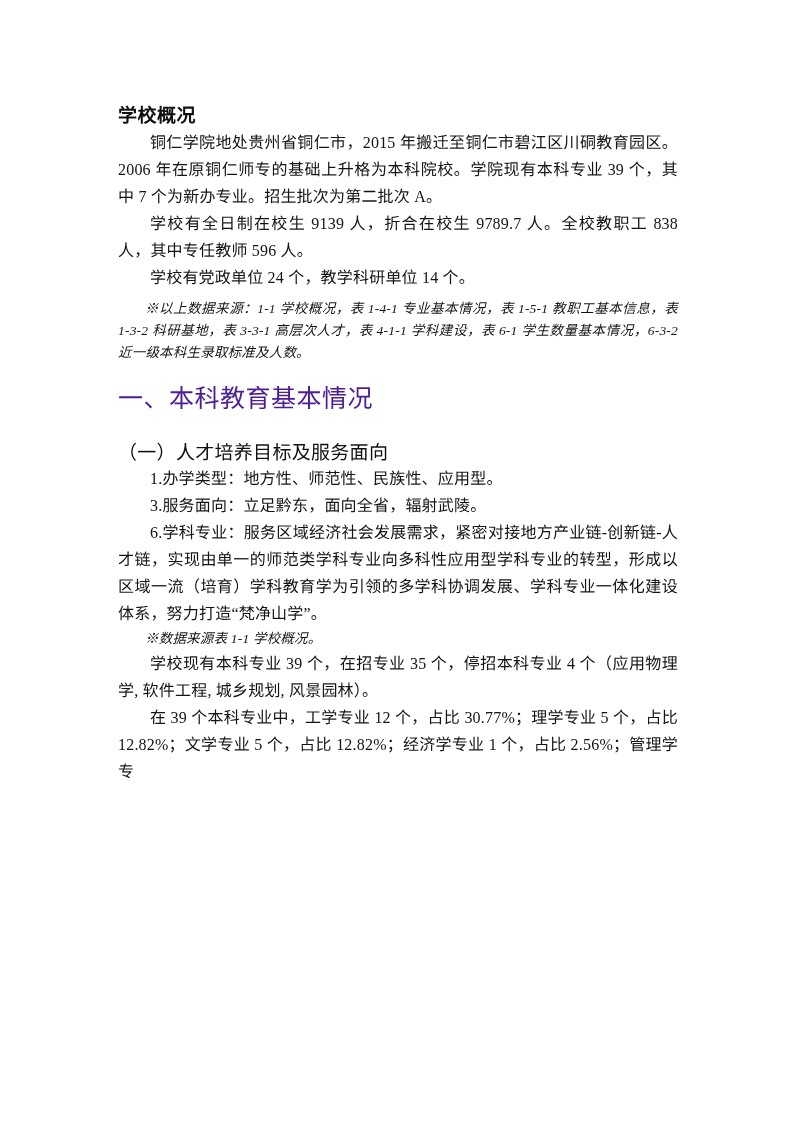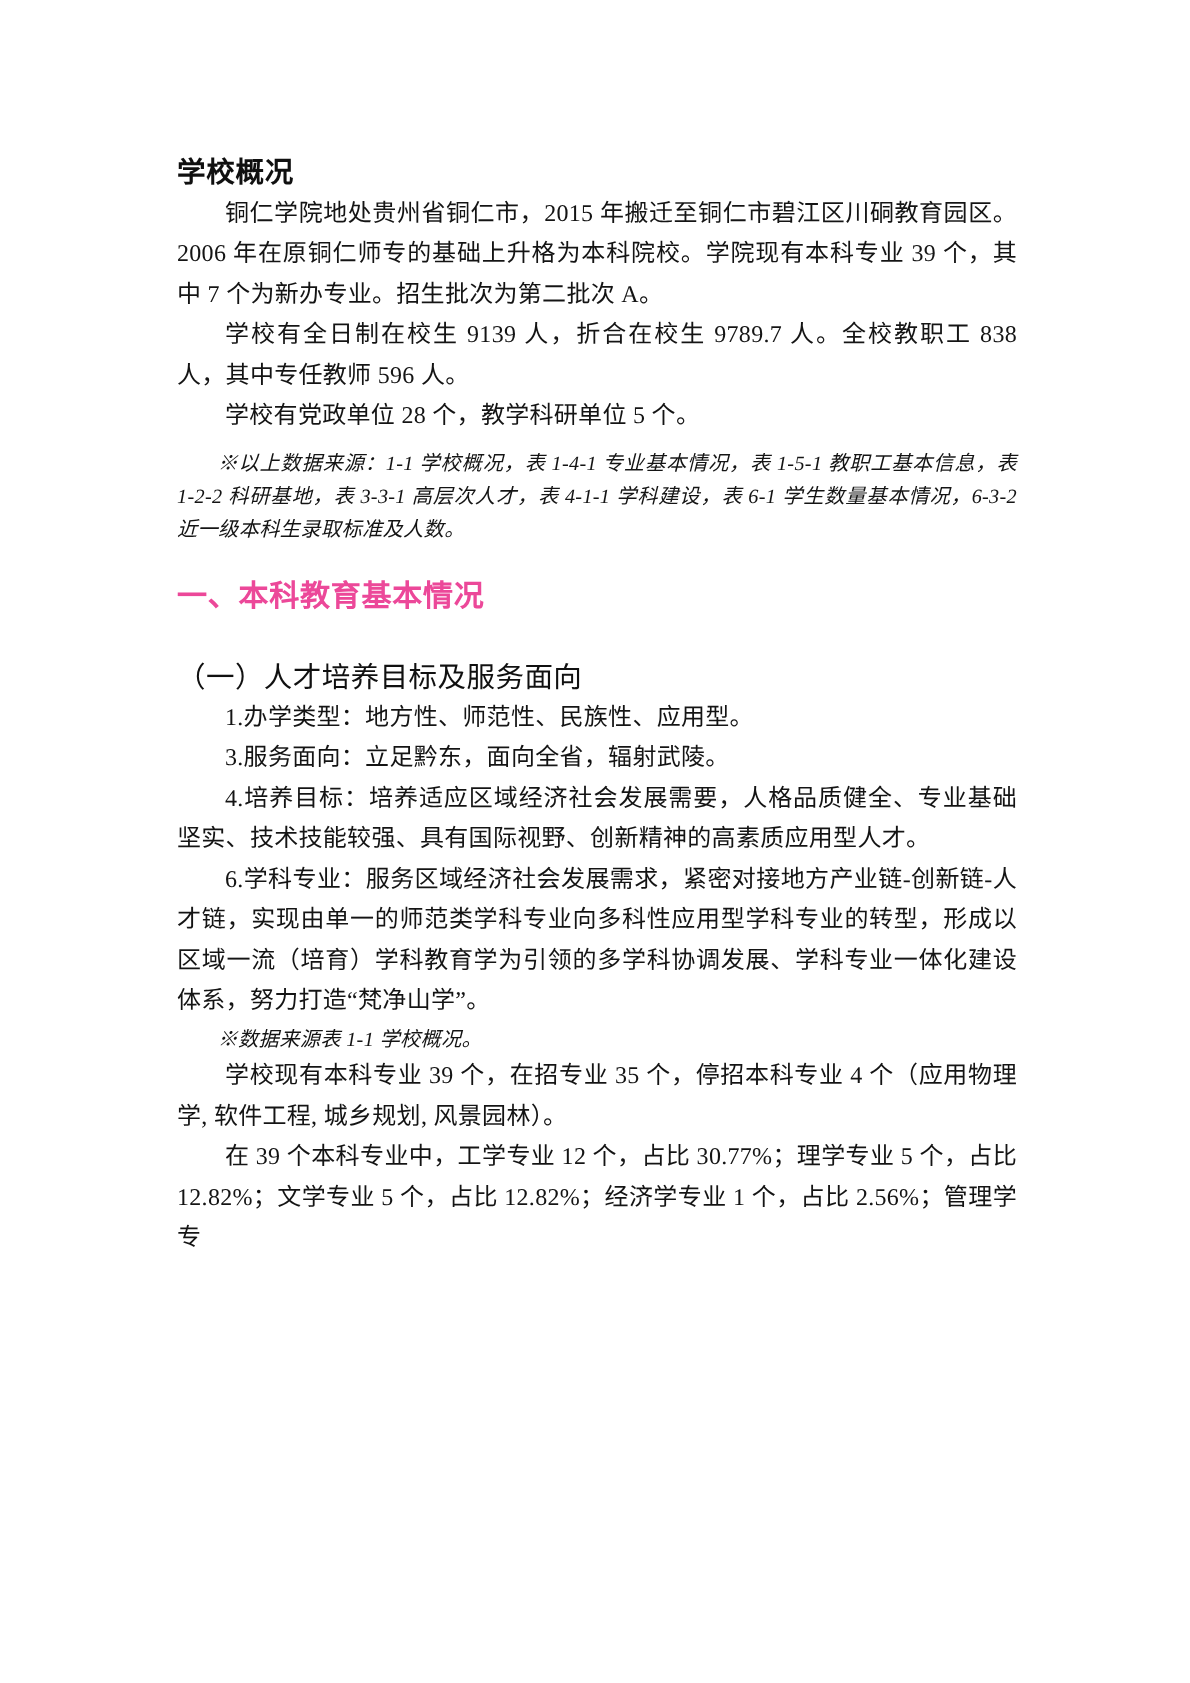--- a/index.html
+++ b/index.html
@@ -44,26 +44,26 @@
     font-style: italic;
     font-size: 13.5px;
     line-height: 22px;
     margin: 7px 0 0 0;
     text-indent: 2em;
     text-align: justify;
     letter-spacing: 0.2px;
   }
   h2.sec-heading {
     font-family: "Liberation Sans", sans-serif;
-    font-weight: 700;
-    font-size: 20px;
+    font-weight: 400;
+    font-size: 25px;
     line-height: 25px;
     letter-spacing: 0.5px;
     margin: 22px 0 0 0;
-    color: #ec4899;
+    color: #4c1d95;
   }
   h3.sub-heading {
     font-family: "Liberation Sans", sans-serif;
     font-weight: 400;
     font-size: 19px;
     line-height: 24px;
     letter-spacing: 0.3px;
     margin: 30px 0 0 0;
     color: #101010;
   }
@@ -86,31 +86,30 @@
 </head>
 <body>
 
 <div class="page">
   <div class="content">
 
     <h1 class="doc-title">学校概况</h1>
 
     <p class="body p-first">铜仁学院地处贵州省铜仁市，2015 年搬迁至铜仁市碧江区川硐教育园区。2006 年在原铜仁师专的基础上升格为本科院校。学院现有本科专业 39 个，其中 7 个为新办专业。招生批次为第二批次 A。</p>
     <p class="body">学校有全日制在校生 9139 人，折合在校生 9789.7 人。全校教职工 838 人，其中专任教师 596 人。</p>
-    <p class="body">学校有党政单位 28 个，教学科研单位 5 个。</p>
+    <p class="body">学校有党政单位 24 个，教学科研单位 14 个。</p>
 
-    <p class="note">※以上数据来源：1-1 学校概况，表 1-4-1 专业基本情况，表 1-5-1 教职工基本信息，表 1-2-2 科研基地，表 3-3-1 高层次人才，表 4-1-1 学科建设，表 6-1 学生数量基本情况，6-3-2 近一级本科生录取标准及人数。</p>
+    <p class="note">※以上数据来源：1-1 学校概况，表 1-4-1 专业基本情况，表 1-5-1 教职工基本信息，表 1-3-2 科研基地，表 3-3-1 高层次人才，表 4-1-1 学科建设，表 6-1 学生数量基本情况，6-3-2 近一级本科生录取标准及人数。</p>
 
     <h2 class="sec-heading">一、本科教育基本情况</h2>
 
     <h3 class="sub-heading">（一）人才培养目标及服务面向</h3>
 
     <p class="body items-start">1.办学类型：地方性、师范性、民族性、应用型。</p>
     <p class="body">3.服务面向：立足黔东，面向全省，辐射武陵。</p>
-    <p class="body">4.培养目标：培养适应区域经济社会发展需要，人格品质健全、专业基础坚实、技术技能较强、具有国际视野、创新精神的高素质应用型人才。</p>
     <p class="body">6.学科专业：服务区域经济社会发展需求，紧密对接地方产业链-创新链-人才链，实现由单一的师范类学科专业向多科性应用型学科专业的转型，形成以区域一流（培育）学科教育学为引领的多学科协调发展、学科专业一体化建设体系，努力打造“梵净山学”。</p>
 
     <p class="note src-note">※数据来源表 1-1 学校概况。</p>
 
 
     <p class="body p-sub2">学校现有本科专业 39 个，在招专业 35 个，停招本科专业 4 个（应用物理学, 软件工程, 城乡规划, 风景园林）。</p>
     <p class="body">在 39 个本科专业中，工学专业 12 个，占比 30.77%；理学专业 5 个，占比 12.82%；文学专业 5 个，占比 12.82%；经济学专业 1 个，占比 2.56%；管理学专</p>
 
   </div>
 

